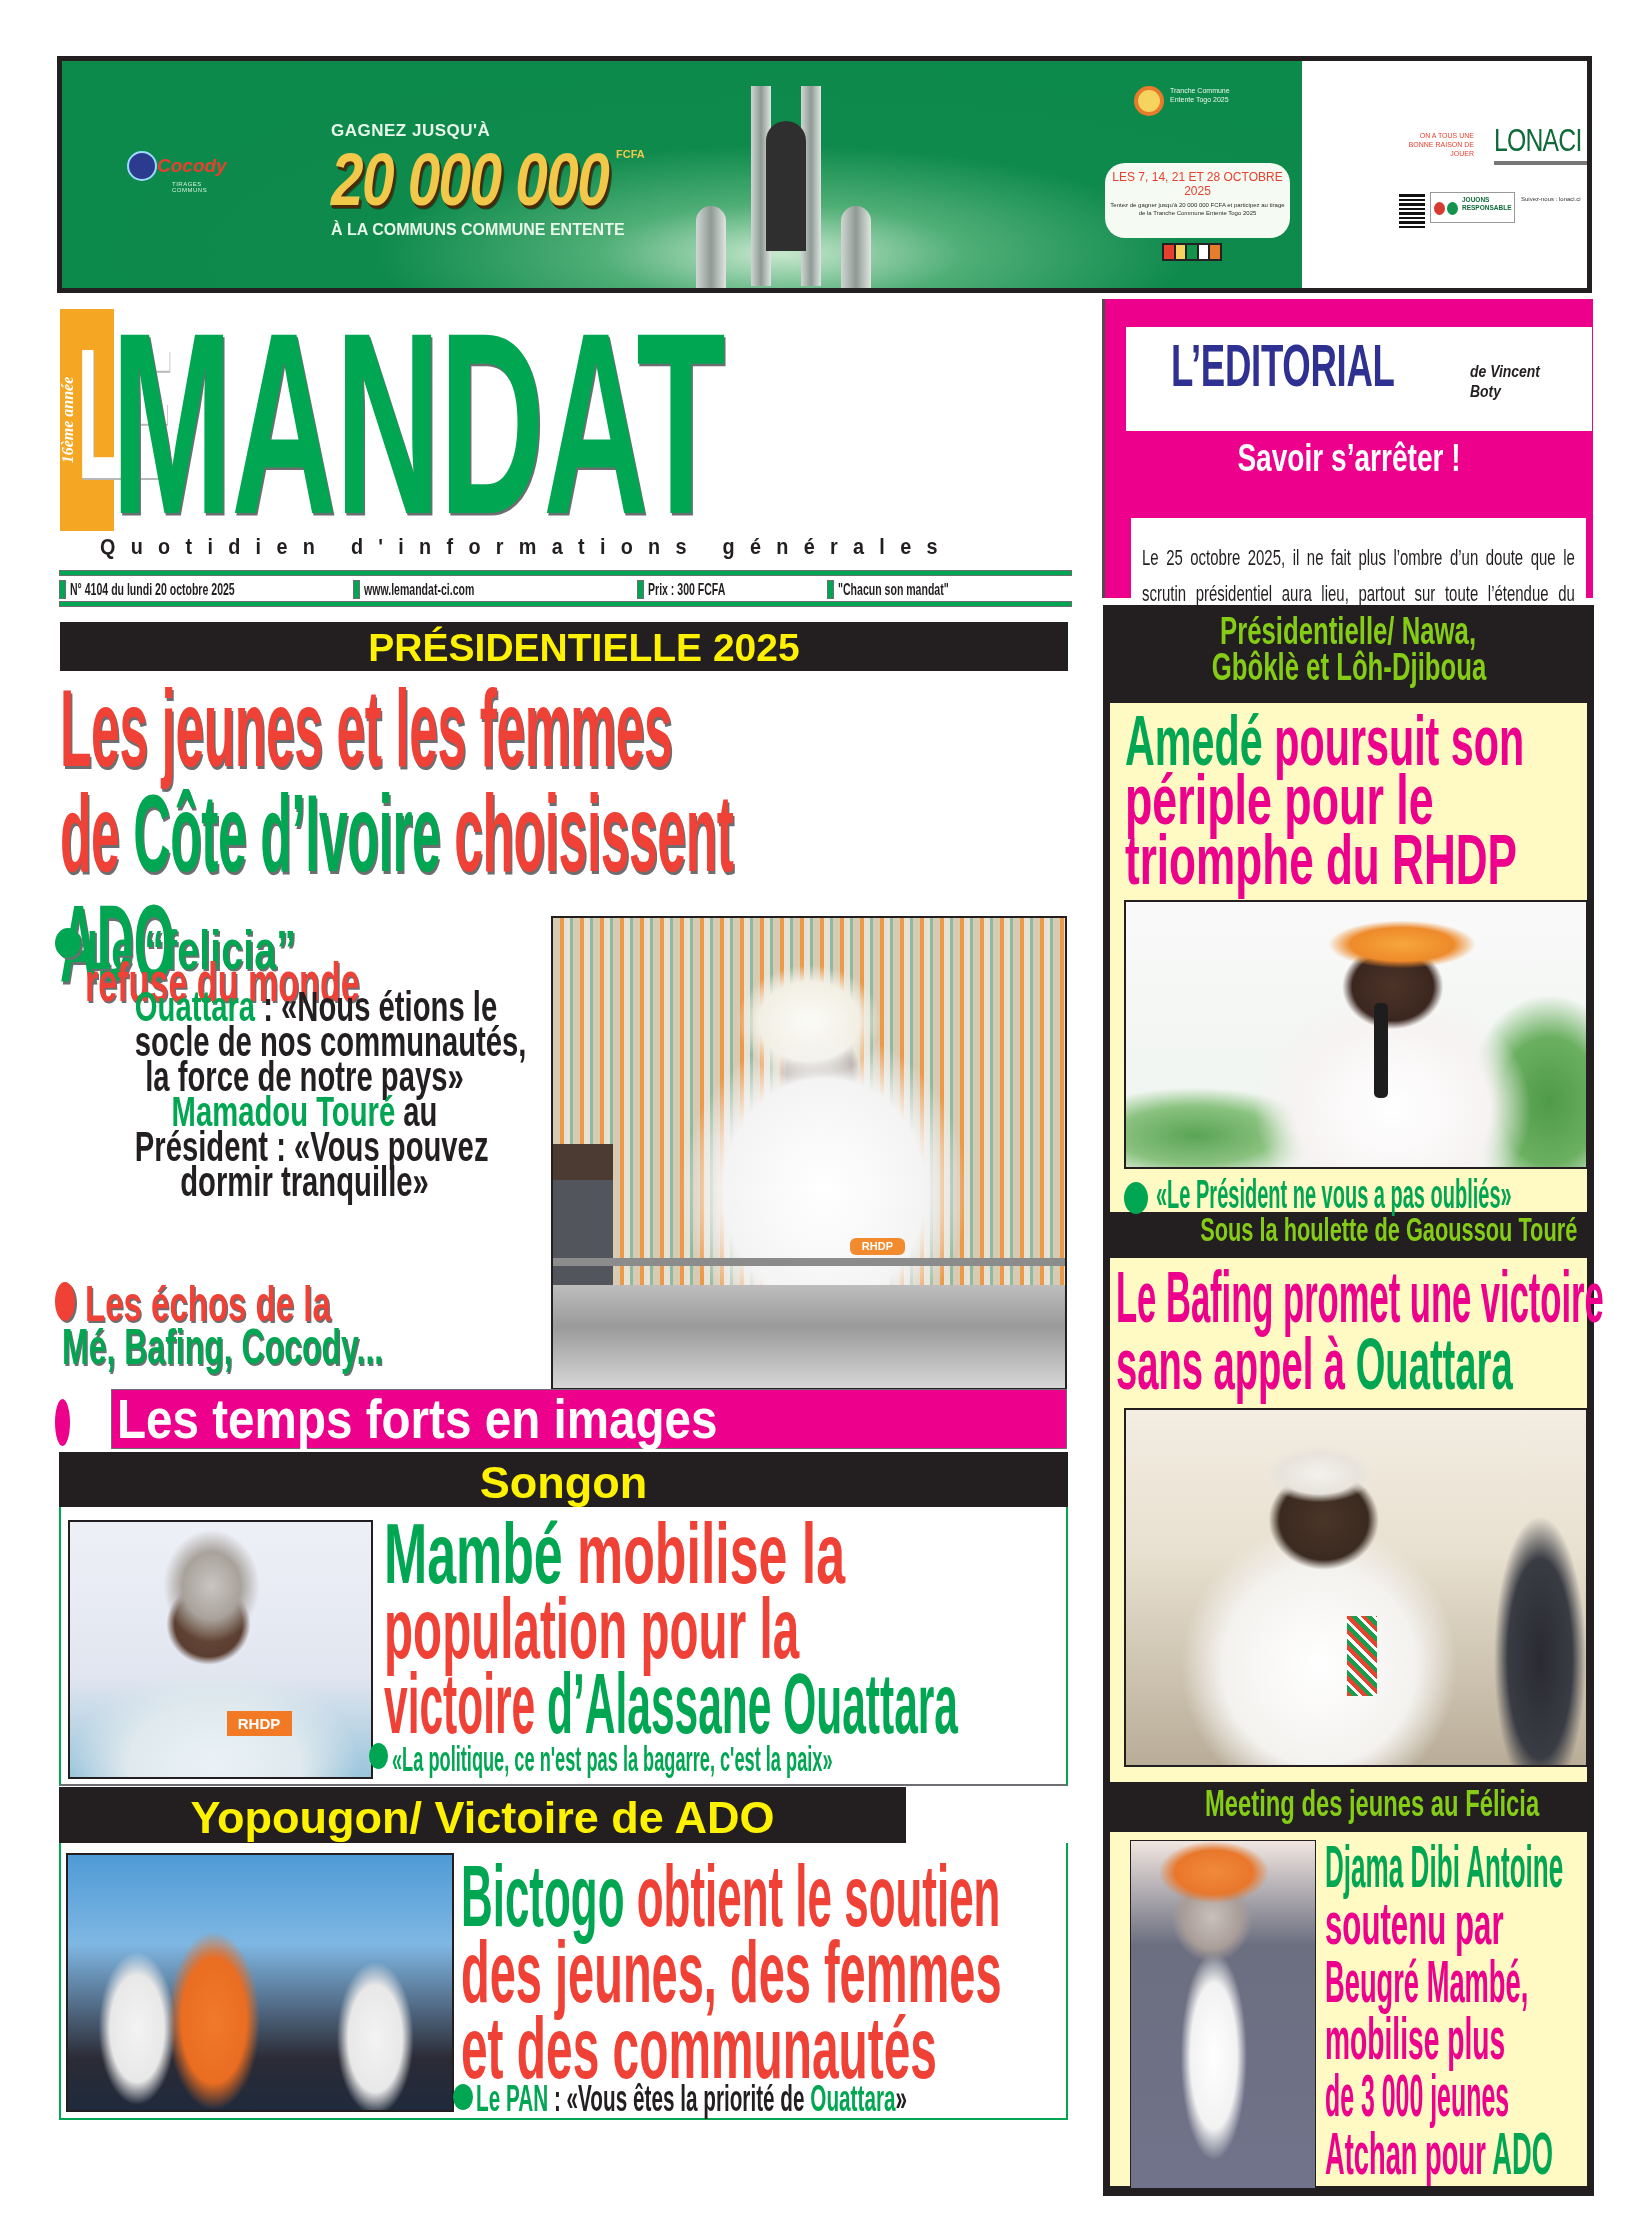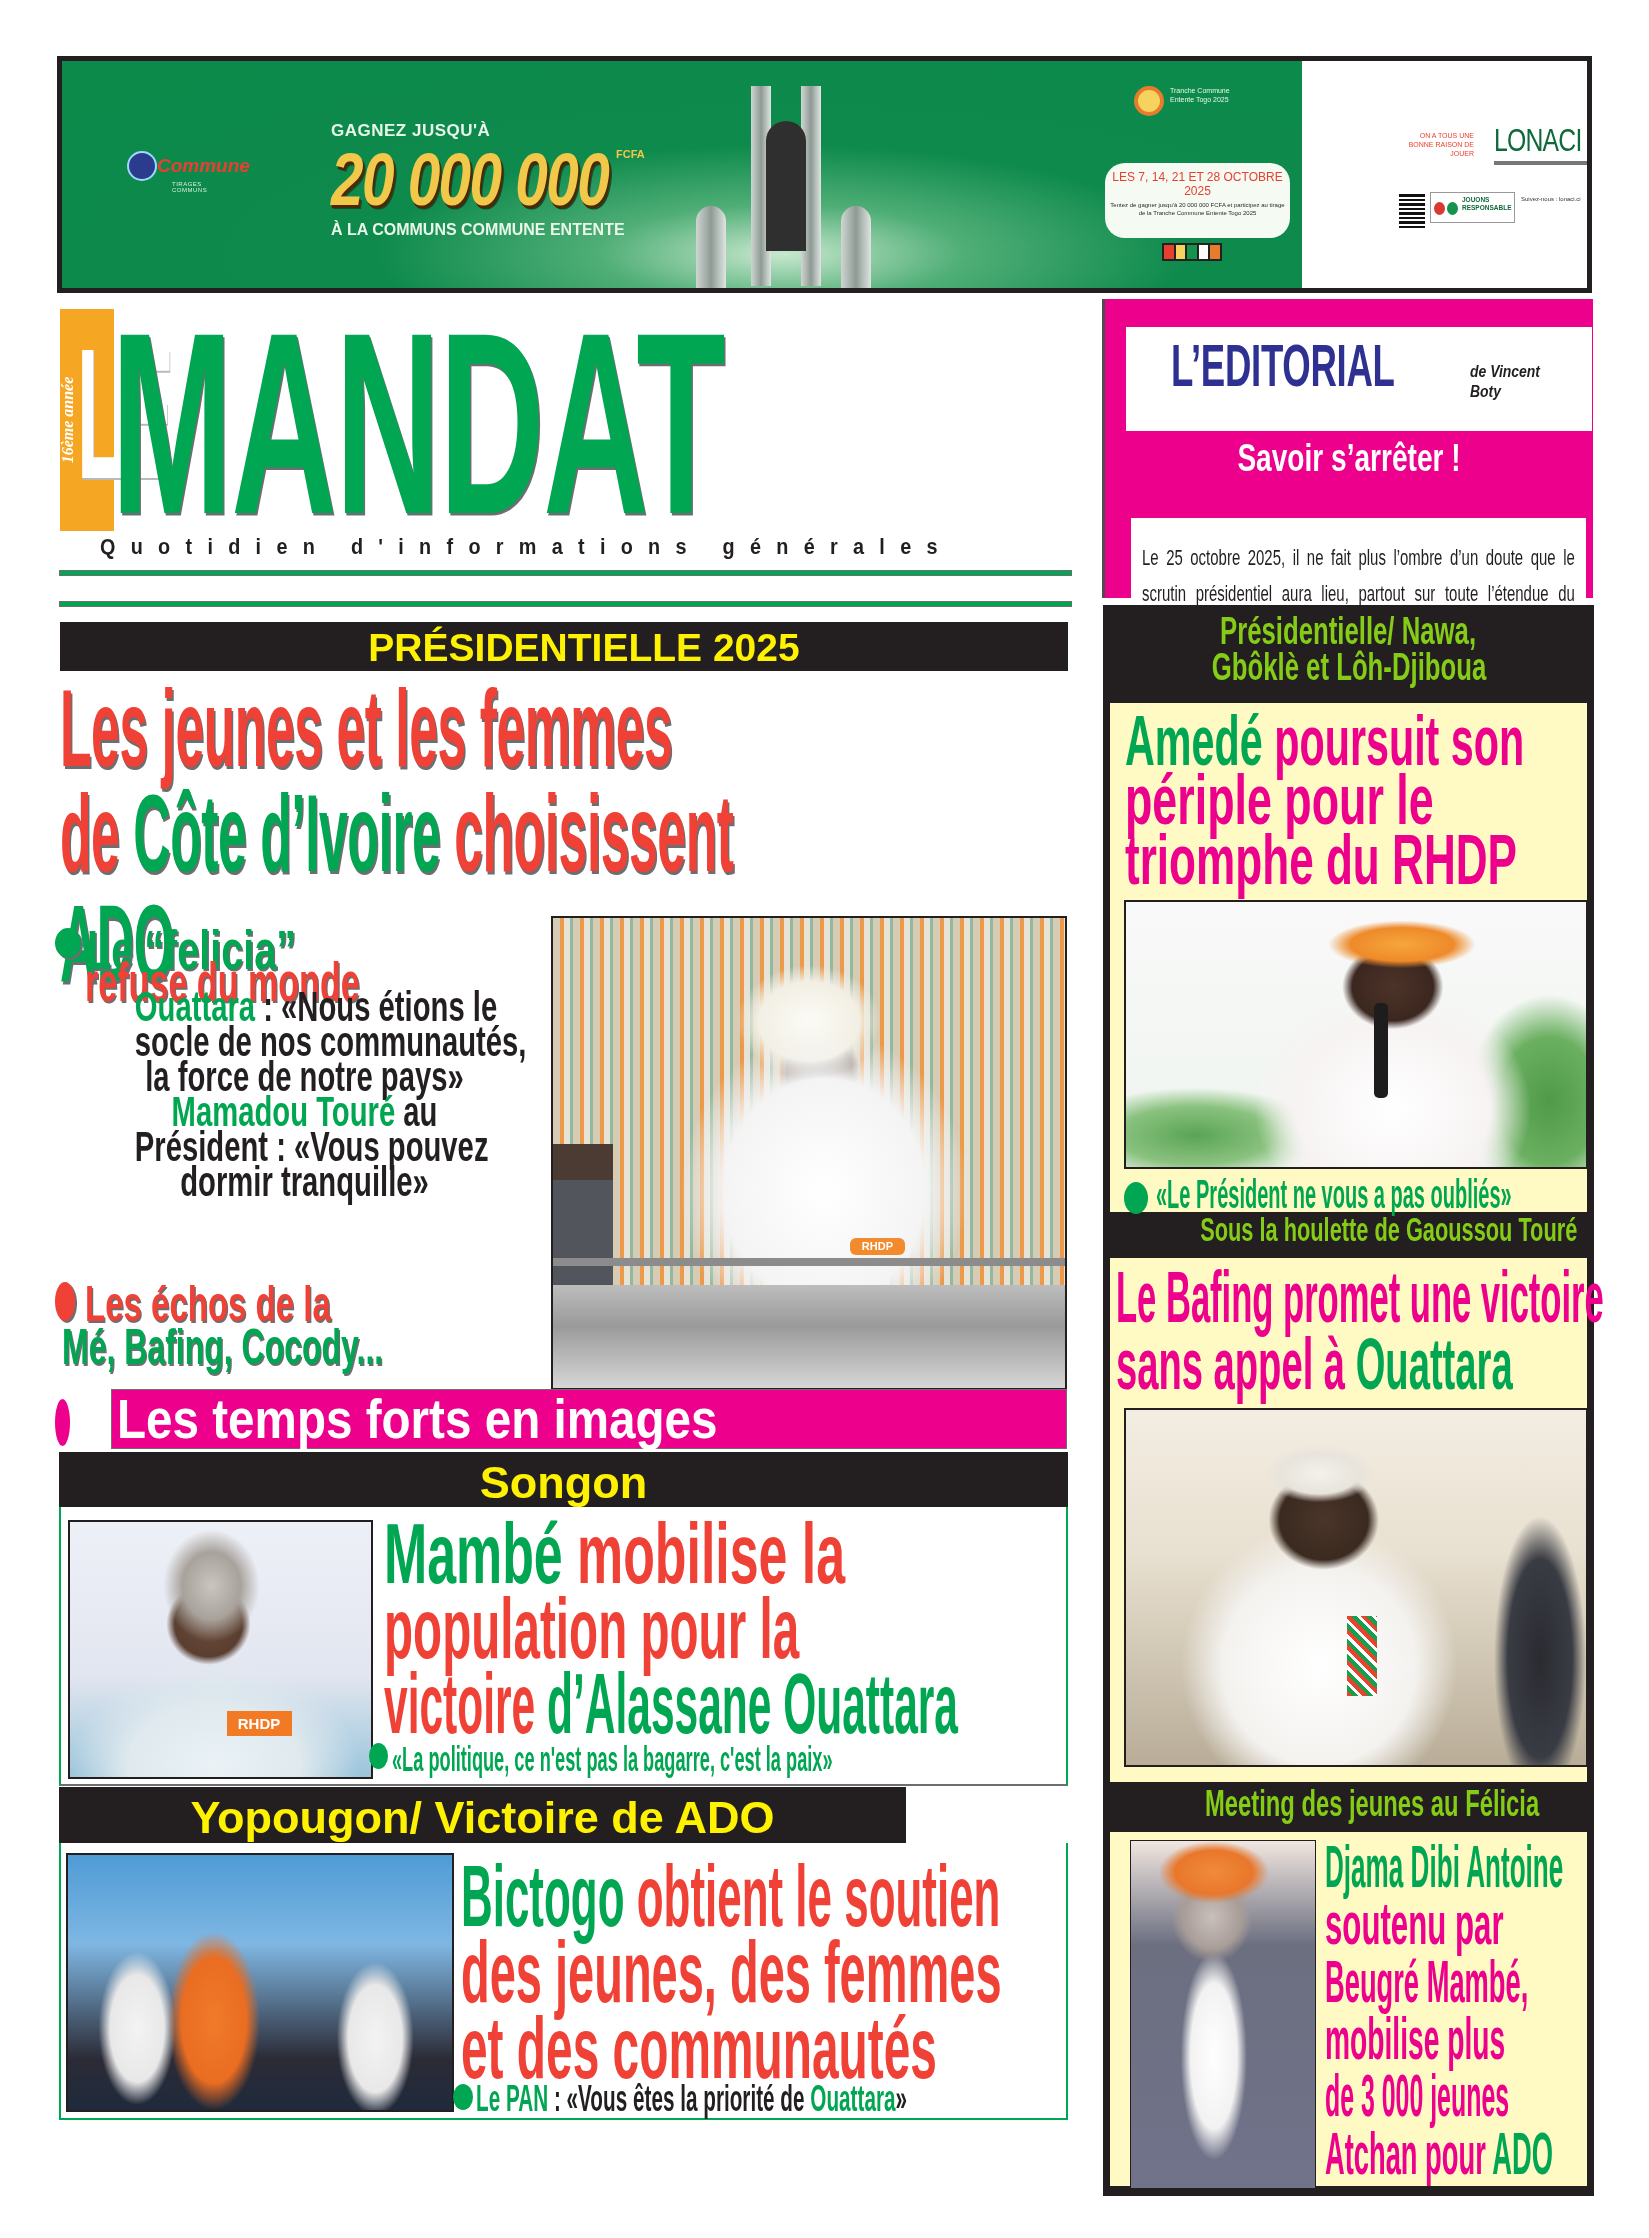--- a/index.html
+++ b/index.html
@@ -201,21 +201,21 @@
 </style>
 </head>
 <body>
 
 <div id="ad" class="abs">
   <div class="green"></div>
   <div class="white"></div>
 
   <div class="abs ad-logo">
     <div class="ring"></div>
-    <div class="word">Commune</div>
+    <div class="word">Cocody</div>
     <div class="sub">TIRAGES COMMUNS</div>
   </div>
   <div class="abs ad-gagnez">GAGNEZ JUSQU'À</div>
   <div class="abs ad-amount">20 000 000</div>
   <div class="abs ad-fcfa">FCFA</div>
   <div class="abs ad-tranche">À LA COMMUNS COMMUNE ENTENTE</div>
 
   <div class="abs ad-monument">
     <div class="tower" style="left:75px;top:10px;width:20px;height:200px;"></div>
     <div class="tower" style="left:125px;top:10px;width:20px;height:200px;"></div>
@@ -256,20 +256,30 @@
 <div id="le-box" class="abs"></div>
 <div id="annee" class="abs">
     <span>16ème année</span>
   </div>
 <div id="le-letters" class="abs">LE</div>
 <div id="mandat" class="abs">MANDAT</div>
 <div id="tagline" class="abs">Quotidien d'informations générales</div>
 
 <div id="info-bar" class="abs">
   <div class="line-top"></div>
+  <div class="items">
+    <div class="sq"></div>
+    <div class="it" style="width:279px">N° 4104 du lundi 20 octobre 2025</div>
+    <div class="sq"></div>
+    <div class="it" style="width:269px">www.lemandat-ci.com</div>
+    <div class="sq"></div>
+    <div class="it" style="width:175px">Prix : 300 FCFA</div>
+    <div class="sq"></div>
+    <div class="it" style="width:210px">"Chacun son mandat"</div>
+  </div>
   <div class="line-bot"></div>
 </div>
 
 <div id="editorial" class="abs">
   <div id="ed-head" class="abs">
     <div id="ed-title" class="abs">L’EDITORIAL</div>
     <div id="ed-author" class="abs">de Vincent Boty</div>
   </div>
   <div id="ed-sub" class="abs center-x">Savoir s’arrêter !</div>
   <div id="ed-textbox" class="abs" style="top:219px;height:239px;">

